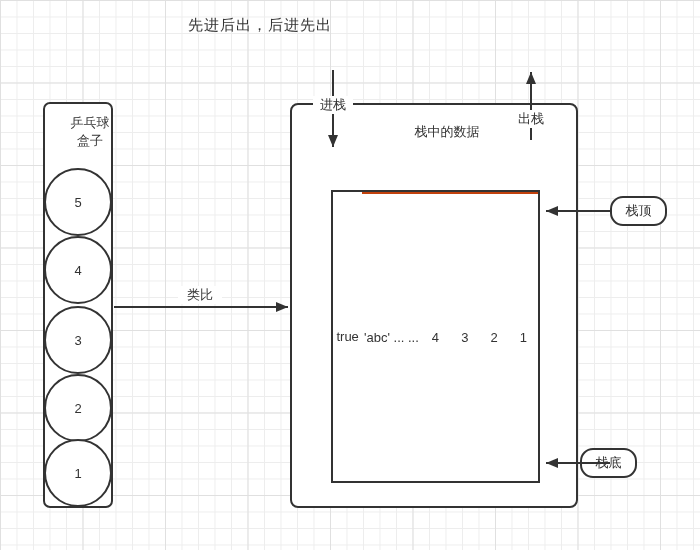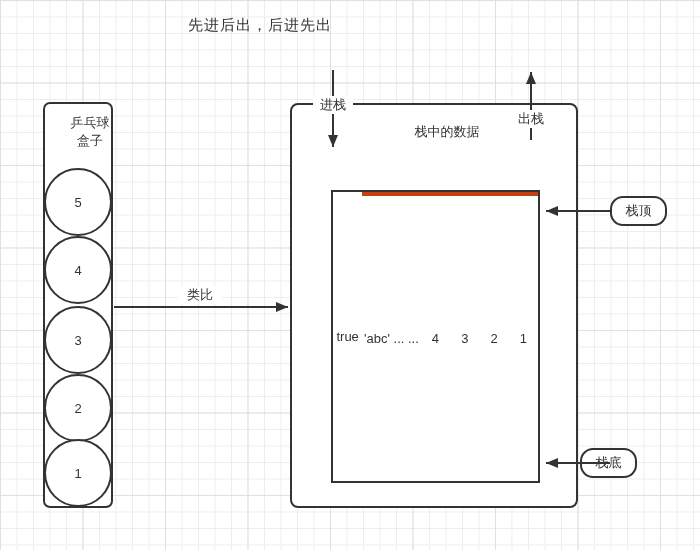--- a/index.html
+++ b/index.html
@@ -101,21 +101,21 @@
     flex-direction: row;
     z-index: 2;
   }
   .stack-cell {
     flex: 1;
     display: flex;
     align-items: center;
     justify-content: center;
     font-size: 13px;
   }
-  .stack-cell + .stack-cell { border-top: 4px solid #c2410c; }
+  .stack-cell + .stack-cell { border-top: 2px solid #c2410c; }
   .tag {
     width: 57px; height: 30px;
     border: 2px solid #333333;
     border-radius: 13px;
     background: #ffffff;
     display: flex;
     align-items: center;
     justify-content: center;
     font-size: 13px;
     z-index: 2;

